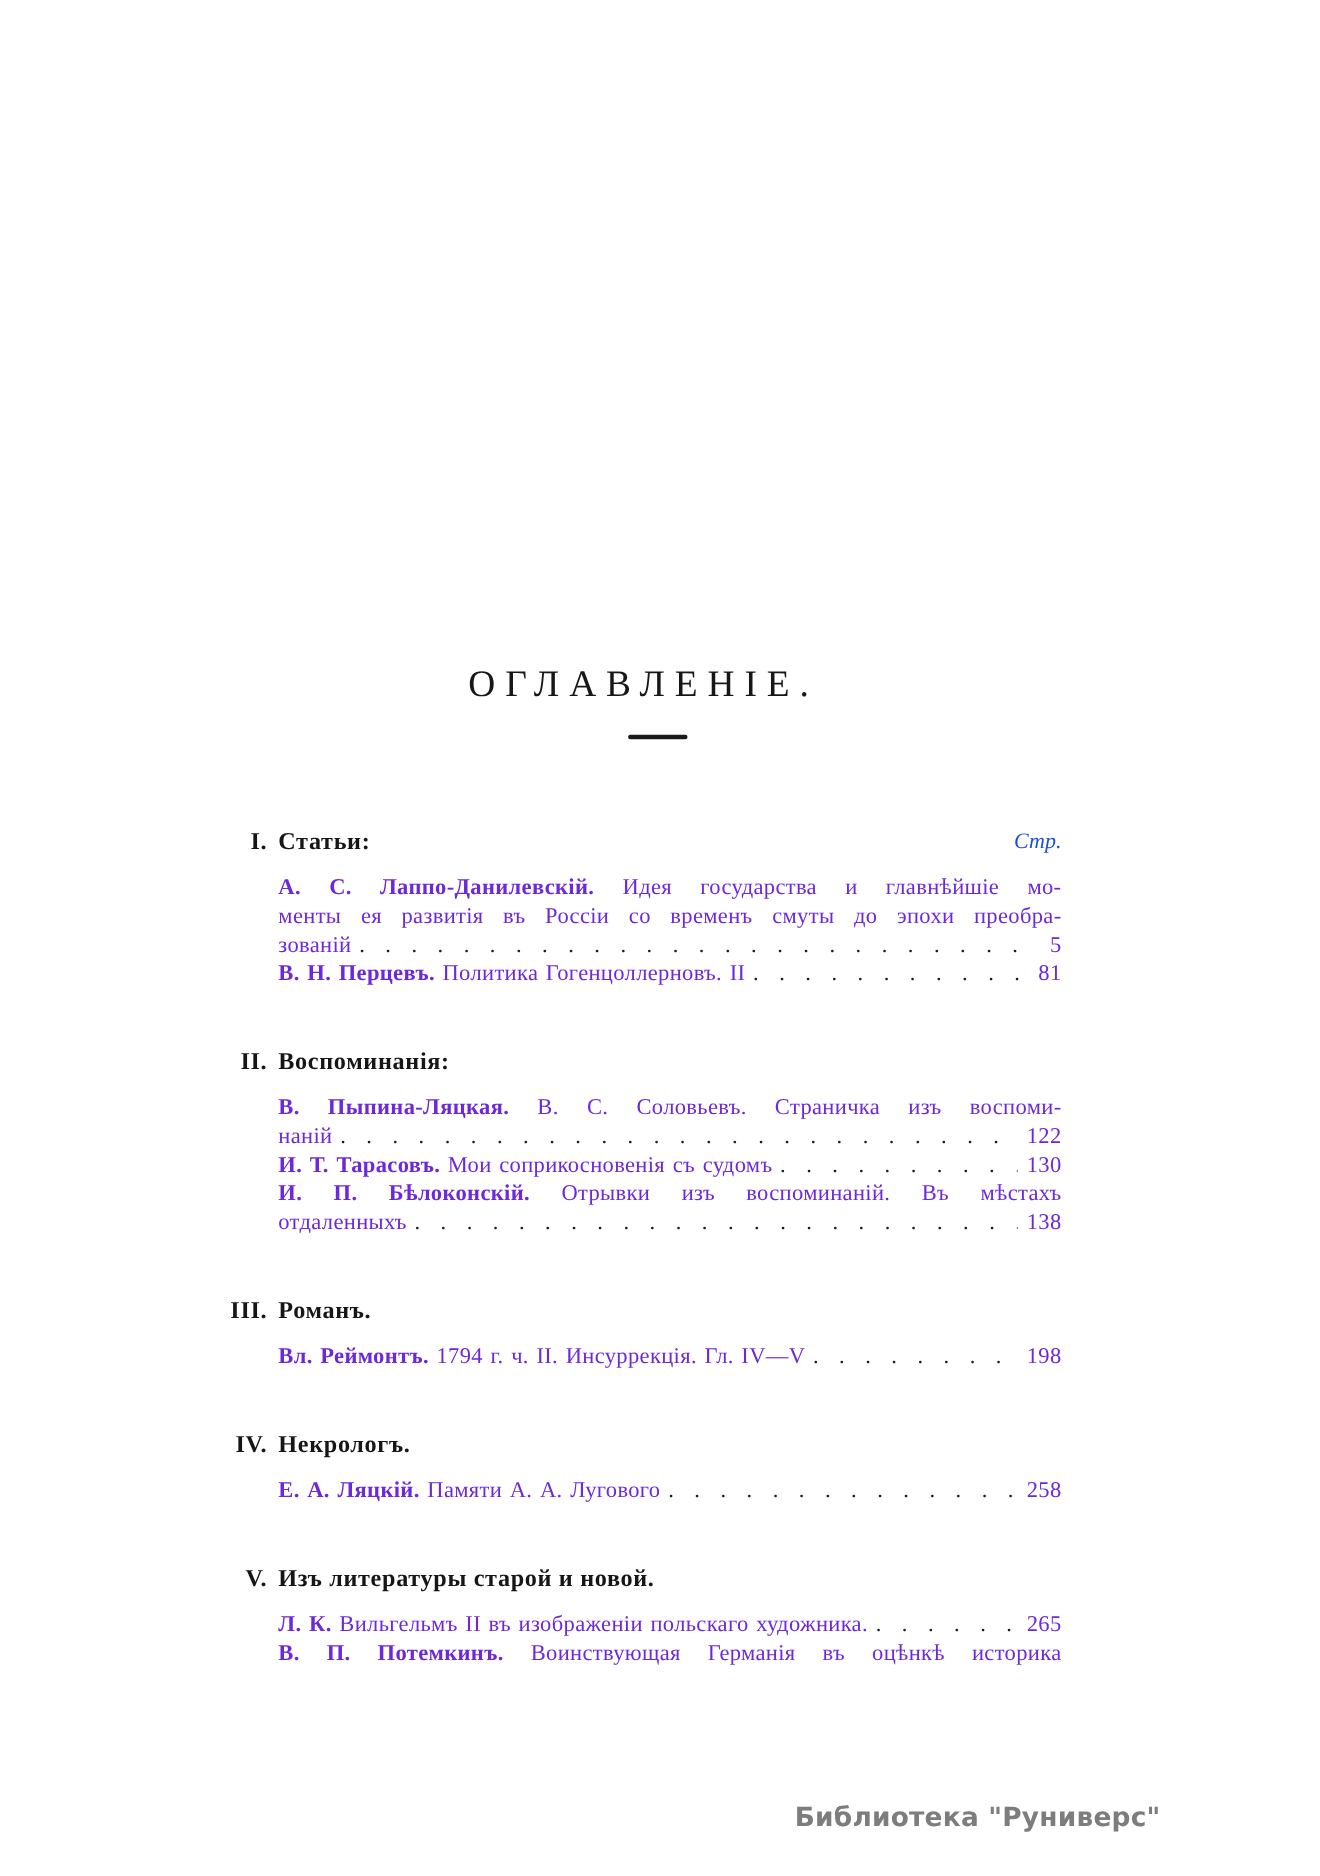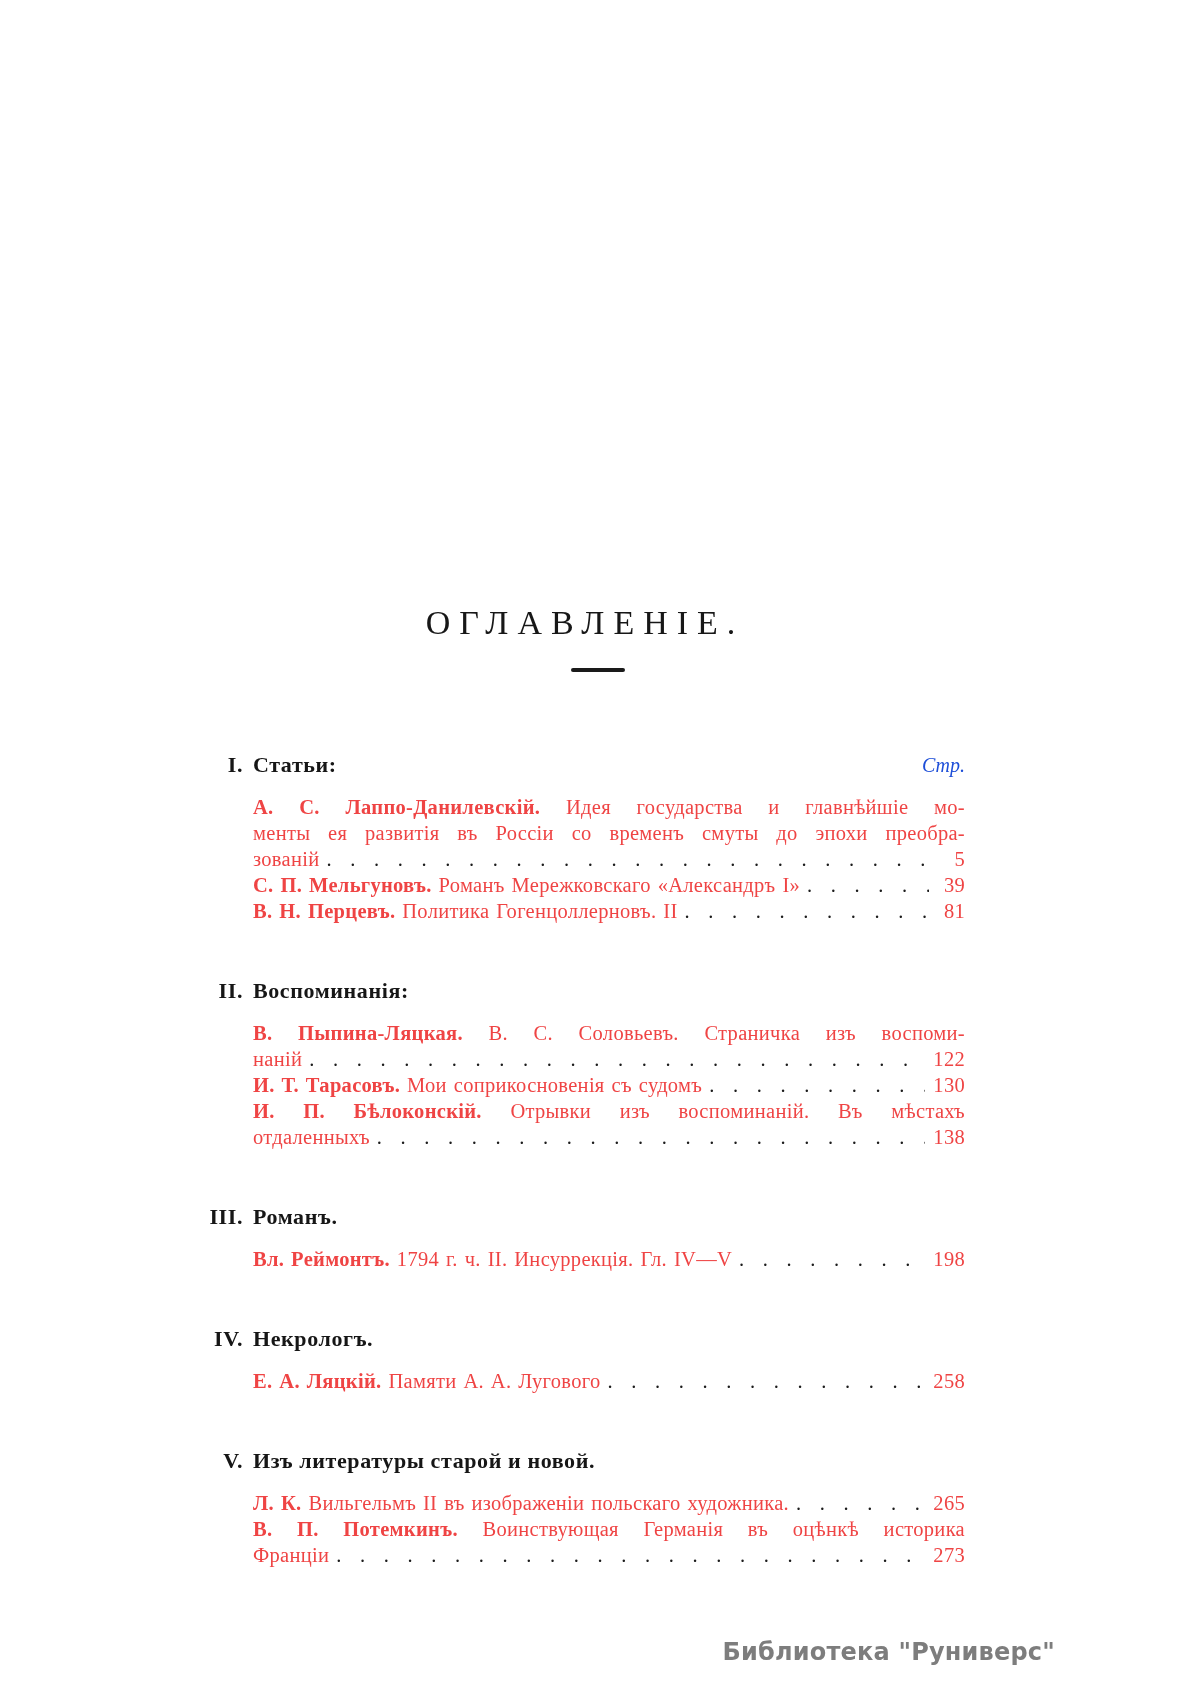--- a/index.html
+++ b/index.html
@@ -49,21 +49,21 @@
     font-size: 20px;
     color: #1d4ed8;
   }
 
   .line {
     margin: 0;
     font-size: 20.5px;
     line-height: 26px;
     letter-spacing: 0.3px;
     word-spacing: 1.5px;
-    color: #ef4444;
+    color: #6d28d9;
   }
   .line.fill { text-align: justify; text-align-last: justify; }
   .author { font-weight: bold; }
 
   .dotline { display: flex; align-items: flex-start; }
   .dotline .txt { white-space: nowrap; flex: 0 0 auto; }
   .leader {
     flex: 1 1 auto;
     overflow: hidden;
     white-space: nowrap;
@@ -102,25 +102,20 @@
       </div>
       <div class="entry">
         <p class="line fill"><span class="author">А. С. Лаппо-Данилевскій.</span> <span>Идея государства и главнѣйшіе мо-</span></p>
         <p class="line fill">менты ея развитія въ Россіи со временъ смуты до эпохи преобра-</p>
         <p class="line dotline">
             <span class="txt">зованій</span>
             <span class="leader"></span>
             <span class="pagenum">5</span>
           </p>
       </div>
-      <p class="line dotline">
-          <span class="txt"><span class="author">С. П. Мельгуновъ.</span> <span>Романъ Мережковскаго «Александръ I»</span></span>
-          <span class="leader"></span>
-          <span class="pagenum">39</span>
-        </p>
       <p class="line dotline">
           <span class="txt"><span class="author">В. Н. Перцевъ.</span> <span>Политика Гогенцоллерновъ. II</span></span>
           <span class="leader"></span>
           <span class="pagenum">81</span>
         </p>
     </div>
 
     <div class="section">
       <div class="heading-row">
         <h2 class="section-heading"><span class="sec-num">II.</span><span>Воспоминанія:</span></h2>
@@ -174,24 +169,19 @@
       <div class="heading-row">
         <h2 class="section-heading"><span class="sec-num">V.</span><span>Изъ литературы старой и новой.</span></h2>
       </div>
       <p class="line dotline">
           <span class="txt"><span class="author">Л. К.</span> <span>Вильгельмъ II въ изображеніи польскаго художника.</span></span>
           <span class="leader"></span>
           <span class="pagenum">265</span>
         </p>
       <div class="entry">
         <p class="line fill"><span class="author">В. П. Потемкинъ.</span> <span>Воинствующая Германія въ оцѣнкѣ историка</span></p>
-        <p class="line dotline">
-            <span class="txt">Франціи</span>
-            <span class="leader"></span>
-            <span class="pagenum">273</span>
-          </p>
       </div>
     </div>
 
   </div>
 
   <div class="watermark">Библиотека "Руниверс"</div>
 </div>
 
 </body></html>

